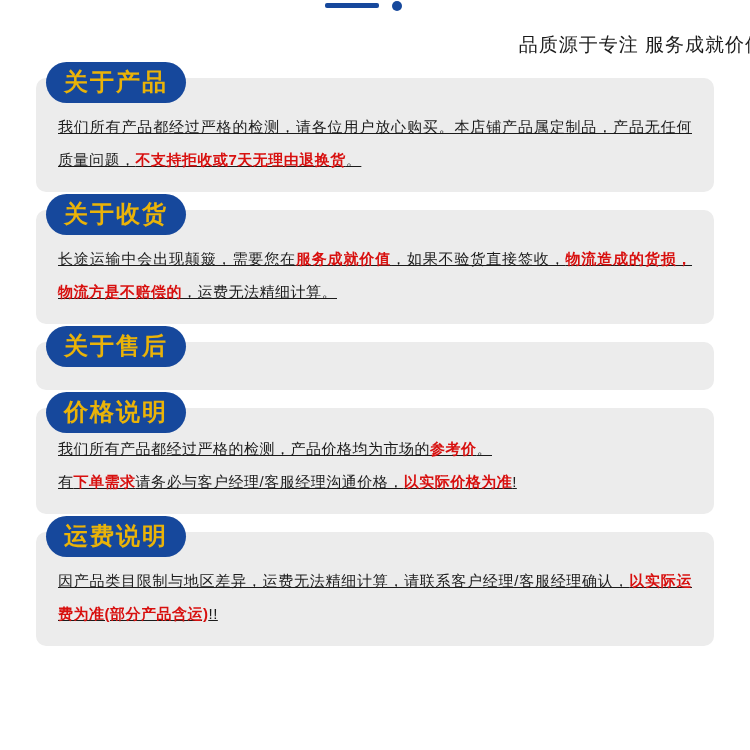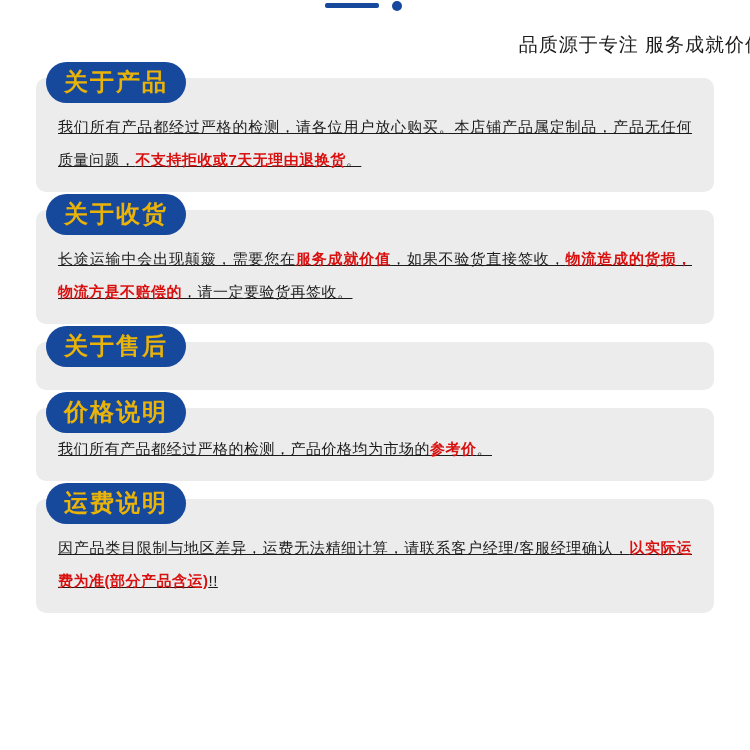--- a/index.html
+++ b/index.html
@@ -126,32 +126,33 @@
     <div class="section sec-1">
       <div class="badge">关于产品</div>
       <div class="body-text" id="body-0">
           <div><span>我们所有产品都经过严格的检测，请各位用户放心购买。本店铺产品属定制品，产品无任何质量问题，</span><span class="red">不支持拒收或7天无理由退换货</span><span>。</span></div>
         </div>
     </div>
 
     <div class="section sec-2">
       <div class="badge">关于收货</div>
       <div class="body-text" id="body-1">
-          <div><span>长途运输中会出现颠簸，需要您在</span><span class="red">服务成就价值</span><span>，如果不验货直接签收，</span><span class="red">物流造成的货损，物流方是不赔偿的</span><span>，请一定要验货再签收。</span></div>
+          <div><span>长途运输中会出现颠簸，需要您在</span><span class="red">服务成就价值</span><span>，如果不验货直接签收，</span><span class="red">物流造成的货损，物流方是不赔偿的</span><span>，运费无法精细计算。</span></div>
         </div>
     </div>
 
     <div class="section sec-3">
       <div class="badge">关于售后</div>
     </div>
 
     <div class="section sec-4">
       <div class="badge">价格说明</div>
       <div class="body-text" id="body-3">
           <div><span>我们所有产品都经过严格的检测，产品价格均为市场的</span><span class="red">参考价</span><span>。</span></div>
+          <div><span>有</span><span class="red">下单需求</span><span>请务必与客户经理/客服经理沟通价格，</span><span class="red">以实际价格为准</span><span>!</span></div>
         </div>
     </div>
 
     <div class="section sec-5">
       <div class="badge">运费说明</div>
       <div class="body-text" id="body-4">
           <div><span>因产品类目限制与地区差异，运费无法精细计算，请联系客户经理/客服经理确认，</span><span class="red">以实际运费为准(部分产品含运)</span><span>!!</span></div>
         </div>
     </div>
 

